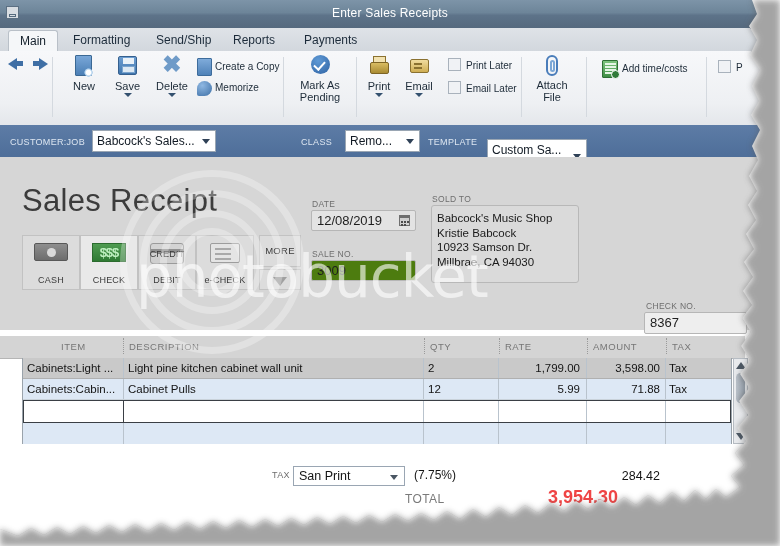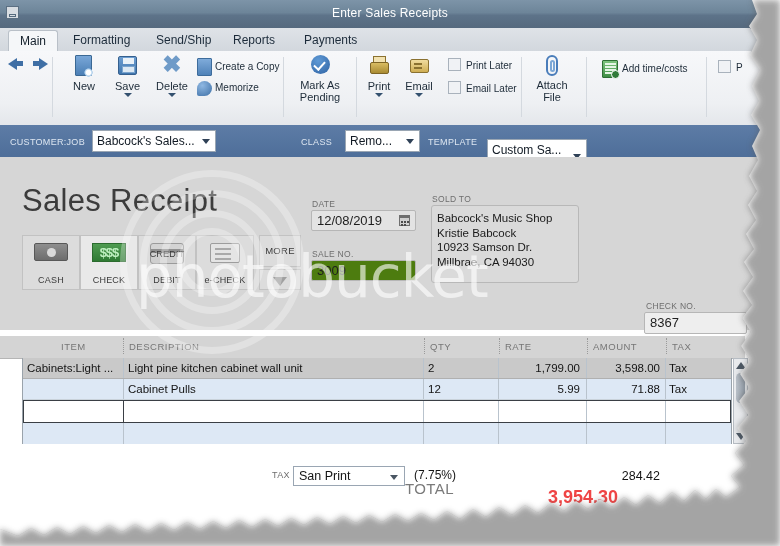--- a/index.html
+++ b/index.html
@@ -635,22 +635,22 @@
   .tax-amt {
     position: absolute;
     left: 560px; top: 469px;
     width: 100px;
     text-align: right;
     font-size: 12.5px;
     color: #141414;
   }
   .total-label {
     position: absolute;
-    left: 405px; top: 480px;
-    font-size: 15px;
+    left: 405px; top: 492px;
+    font-size: 12px;
     color: #7a7a7a;
     letter-spacing: .4px;
   }
   .total-amt {
     position: absolute;
     left: 548px; top: 487px;
     width: 112px;
     font-size: 18px;
     color: #ef4444;
     font-weight: bold;
@@ -898,20 +898,21 @@
         <span class="cell r" style="left:567px; width:70px;">3,598.00</span>
         <span class="cell" style="left:646px; width:55px;">Tax</span>
       </div>
 
       <div class="row alt">
         <span class="vdiv" style="left:100px;"></span>
         <span class="vdiv" style="left:400px;"></span>
         <span class="vdiv" style="left:475px;"></span>
         <span class="vdiv" style="left:563px;"></span>
         <span class="vdiv" style="left:642px;"></span>
+        <span class="cell" style="left:4px;  width:94px;">Cabinets:Cabin...</span>
         <span class="cell" style="left:105px; width:292px;">Cabinet Pulls</span>
         <span class="cell" style="left:405px; width:66px;">12</span>
         <span class="cell r" style="left:479px; width:78px;">5.99</span>
         <span class="cell r" style="left:567px; width:70px;">71.88</span>
         <span class="cell" style="left:646px; width:55px;">Tax</span>
       </div>
 
       <div class="row empty-active">
         <span class="vdiv" style="left:99px; background:#3a3f45;"></span>
         <span class="vdiv" style="left:399px;"></span>

